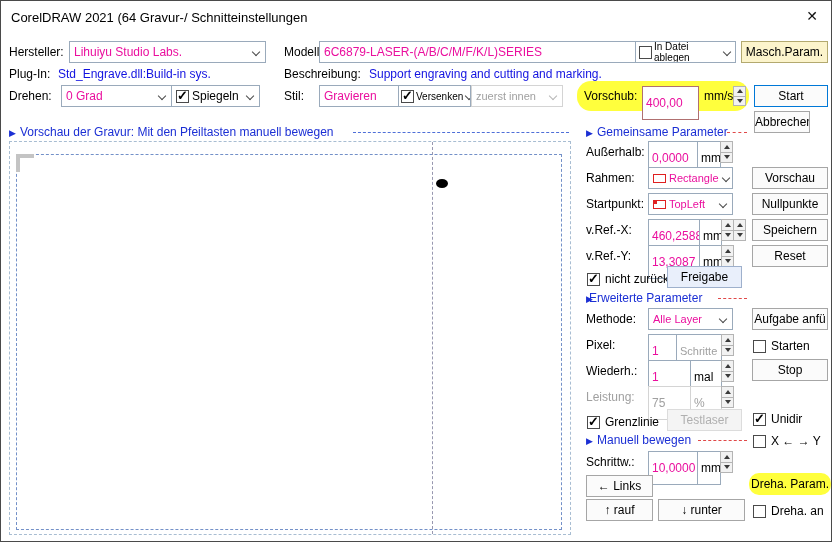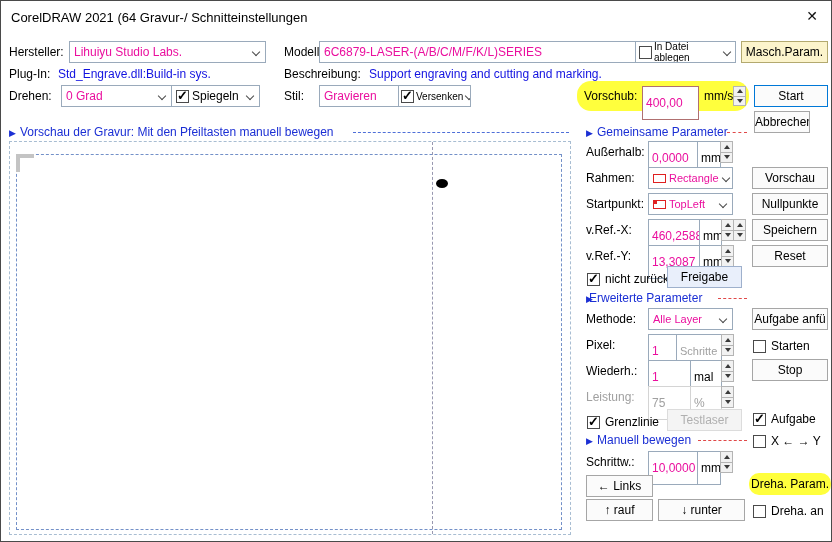--- a/index.html
+++ b/index.html
@@ -92,20 +92,24 @@
   </div>
   <div class="lbl" style="left:283px;top:84px">Stil:</div>
   <div class="combo" style="left:318px;top:84px;width:80px">
     <span class="mag">Gravieren</span>
   </div>
   <div class="group" style="left:397px;top:84px;width:73px;padding:0 2px;gap:2px">
     <span class="cb checked"></span>
     <span class="xs">Versenken</span>
     <span class="chev"></span>
   </div>
+  <div class="combo" style="left:470px;top:84px;width:92px;border-color:#d4d4d4">
+    <span class="gray sm">zuerst innen</span>
+    <span class="chev dis"></span>
+  </div>
 
   <div class="hl" style="left:576px;top:80px;width:172px;height:30px"></div>
   <div class="lbl" style="left:583px;top:84px">Vorschub:</div>
   <div class="ibox" style="left:641px;top:85px;width:57px;height:20px;border-color:#b07070">
     <span class="mag">400,00</span>
   </div>
   <div class="lbl" style="left:703px;top:84px">mm/s</div>
   <div class="spin" style="left:732px;top:85px;height:20px">
     <i class="up"></i>
       <i class="dn"></i>
@@ -266,21 +270,21 @@
   <button class="btn" style="left:751px;top:218px;width:76px">Speichern</button>
   <button class="btn" style="left:751px;top:244px;width:76px">Reset</button>
   <button class="btn" style="left:751px;top:307px;width:76px">Aufgabe anfü</button>
   <div class="cbrow" style="left:752px;top:336px">
     <span class="cb"></span>
     <span>Starten</span>
   </div>
   <button class="btn" style="left:751px;top:358px;width:76px">Stop</button>
   <div class="cbrow" style="left:752px;top:409px">
     <span class="cb checked"></span>
-    <span>Aufgabe</span>
+    <span>Unidir</span>
   </div>
   <div class="cbrow" style="left:752px;top:431px">
     <span class="cb"></span>
     <span>X ← → Y</span>
   </div>
   <div class="ylabel" style="left:748px;top:472px;width:82px">Dreha. Param.</div>
   <div class="cbrow" style="left:752px;top:501px">
     <span class="cb"></span>
     <span>Dreha. an</span>
   </div>

